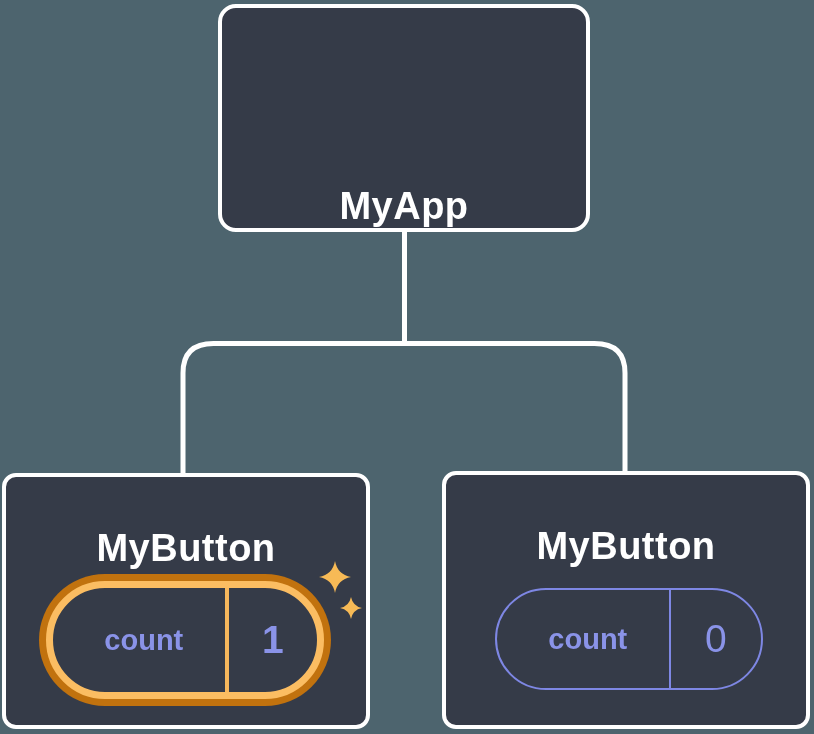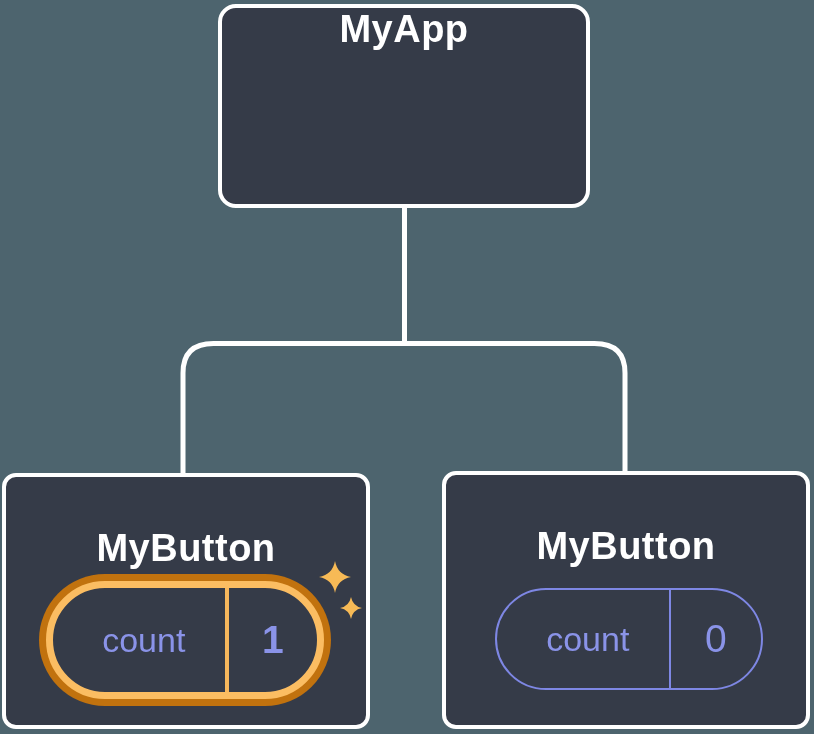--- a/index.html
+++ b/index.html
@@ -28,23 +28,23 @@
   .connectors{
     position:absolute;left:0;top:0;
     pointer-events:none;
   }
   .node{
     position:absolute;
     background:var(--node-fill);
     border:4px solid var(--node-border);
   }
   .node-root{
-    left:218px;top:4px;width:372px;height:204px;
+    left:218px;top:4px;width:372px;height:228px;
     border-radius:18px;
-    display:flex;align-items:flex-start;justify-content:center;
+    display:flex;align-items:flex-end;justify-content:center;
   }
   .node-child{
     border-radius:14px;
   }
   .node-left{left:2px;top:473px;width:368px;height:256px;}
   .node-right{left:442px;top:471px;width:368px;height:258px;}
   .node-title{
     position:absolute;left:0;right:0;top:42px;
     text-align:center;
     font-size:38px;font-weight:600;
@@ -72,22 +72,23 @@
   .pill-plain{
     left:49px;top:113px;
     width:268px;height:102px;
     border:2px solid var(--state-pill-border);
     border-radius:52px;
   }
   .pill-key{
     flex:0 0 65%;
     display:flex;align-items:center;justify-content:center;
     padding-left:10px;
-    font-size:34px;
+    font-size:29px;
     color:var(--state-text);
+    font-weight:bold;
   }
   .pill-divider{
     align-self:stretch;
   }
   .pill-highlight .pill-divider{width:4px;background:var(--highlight-divider);}
   .pill-plain .pill-divider{width:2px;background:var(--state-pill-border);}
   .pill-value{
     flex:1;
     display:flex;align-items:center;justify-content:center;
     font-size:39px;

